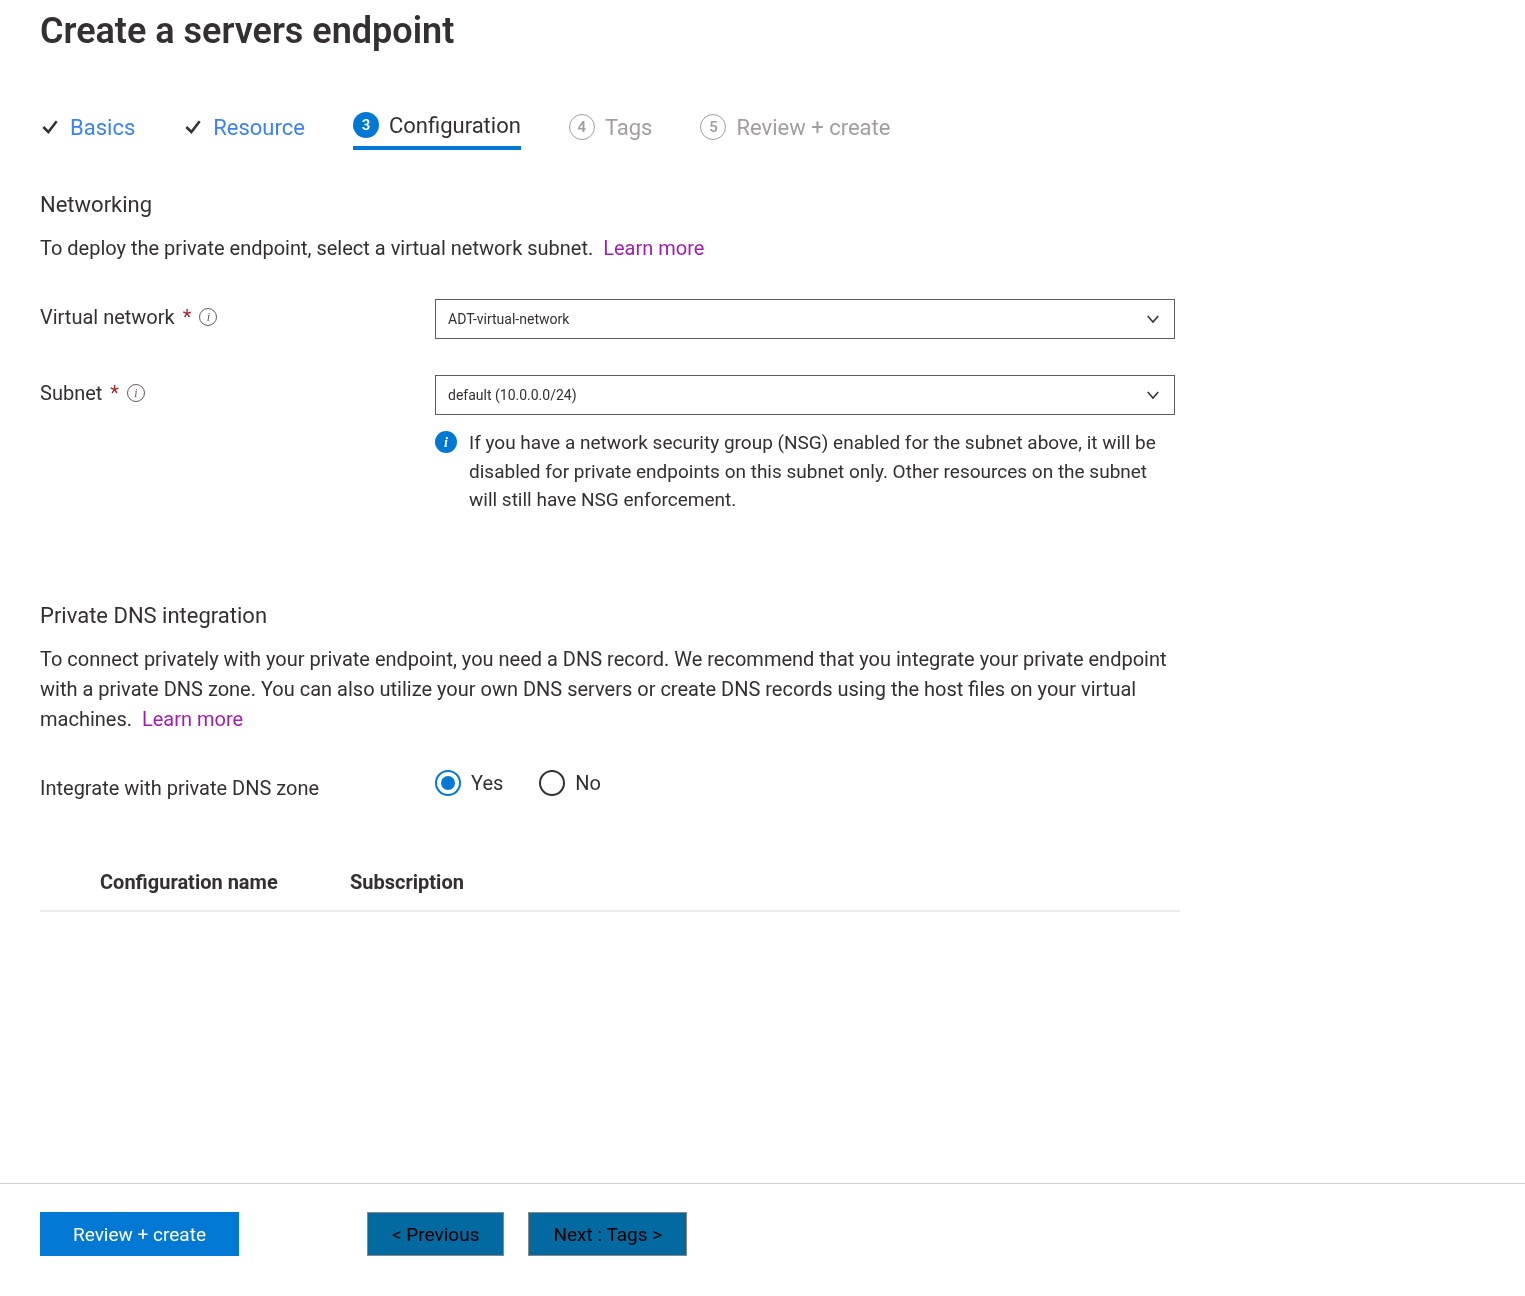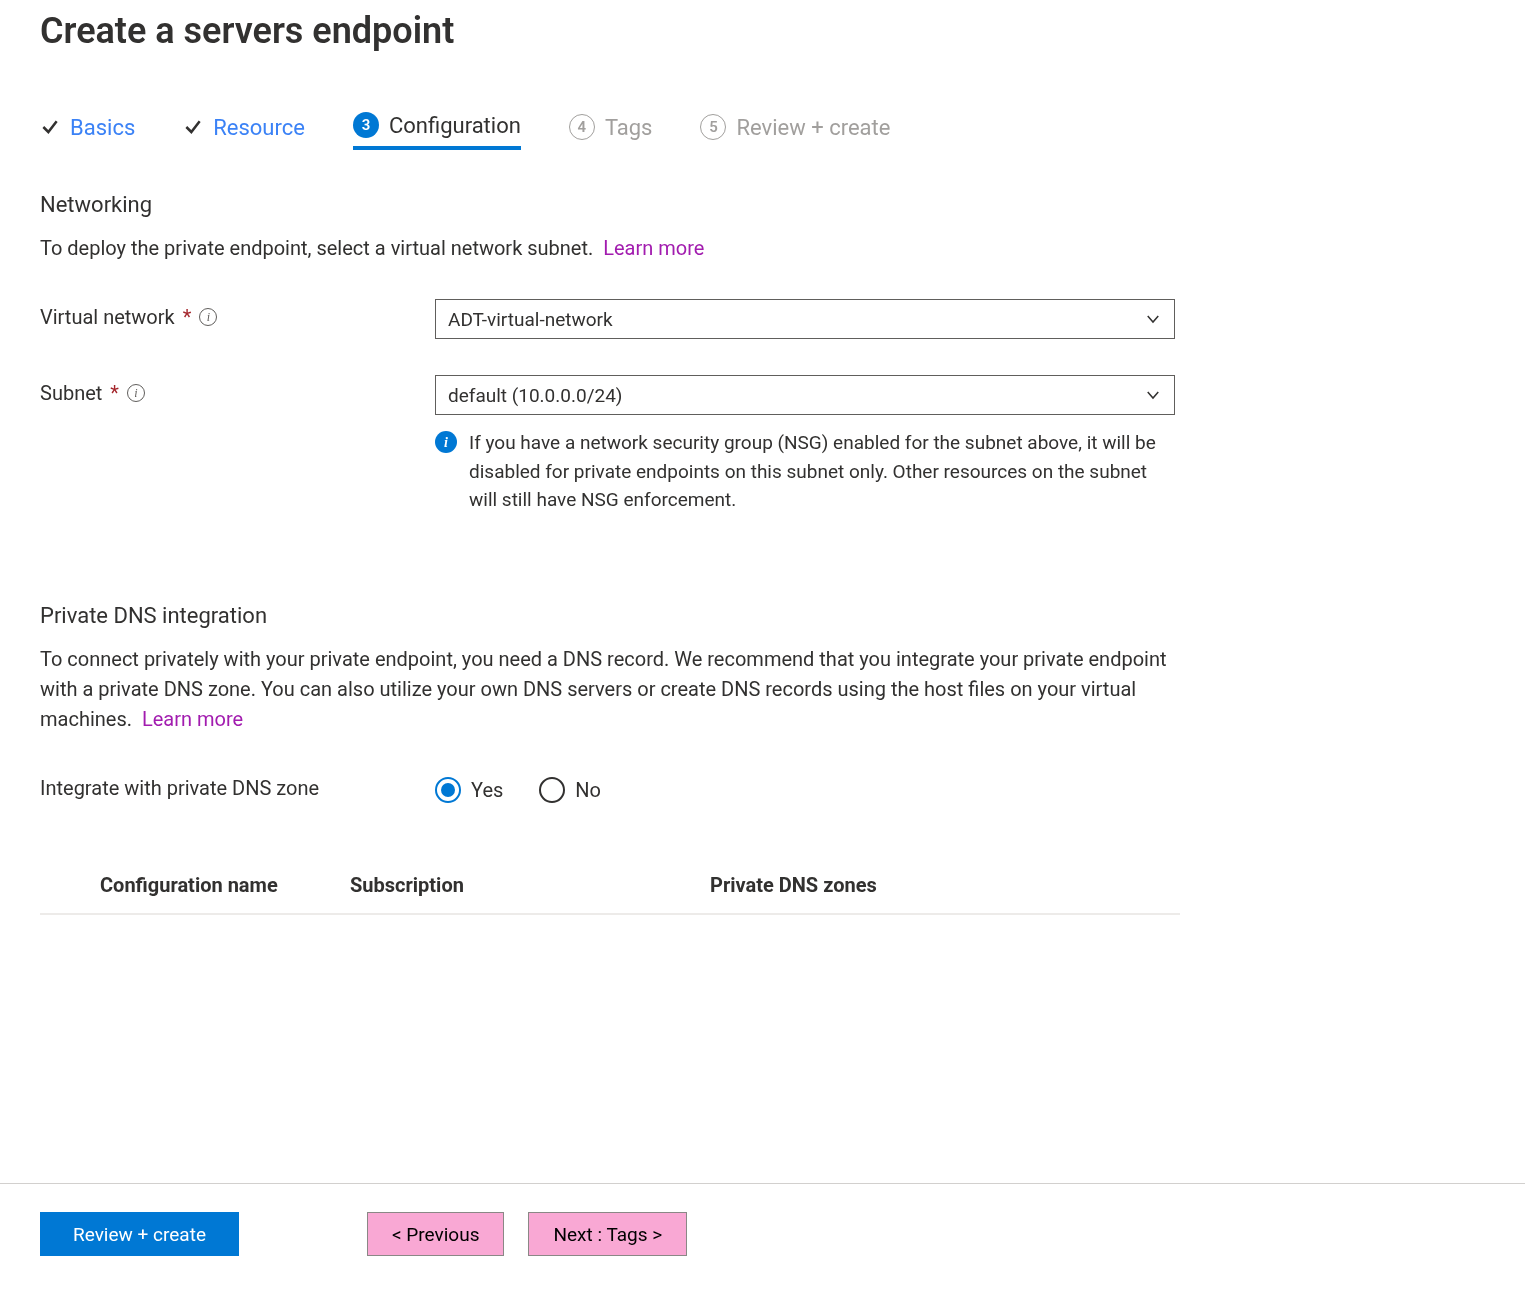--- a/index.html
+++ b/index.html
@@ -92,21 +92,21 @@
     cursor: default;
   }
   .form-input-col { flex: 1; max-width: 740px; }
 
   .select {
     display: flex; align-items: center; justify-content: space-between;
     border: 1px solid #605e5c;
     background: #fff;
     height: 40px;
     padding: 0 12px;
-    font-size: 19px;
+    font-size: 14px;
     cursor: pointer;
     width: 100%;
   }
   .select .chev { width: 18px; height: 18px; stroke: #323130; stroke-width: 2; fill: none; }
 
   .info-block {
     display: flex;
     gap: 12px;
     margin-top: 14px;
     font-size: 19px;
@@ -118,21 +118,21 @@
     flex: 0 0 22px;
     width: 22px; height: 22px; border-radius: 50%;
     background: #0078d4; color: #fff;
     display: inline-flex; align-items: center; justify-content: center;
     font-weight: 700; font-style: italic; font-family: Georgia, serif;
     font-size: 14px;
     margin-top: 2px;
   }
 
   
-  .radio-row { display: flex; gap: 36px; align-items: center; margin-top: 7px; }
+  .radio-row { display: flex; gap: 36px; align-items: center; }
   .radio-item { display: flex; align-items: center; gap: 10px; cursor: pointer; font-size: 20px; }
   .radio-outer {
     width: 26px; height: 26px; border-radius: 50%;
     border: 2px solid #323130;
     display: inline-flex; align-items: center; justify-content: center;
     background: #fff;
   }
   .radio-item.selected .radio-outer { border-color: #0078d4; }
   .radio-inner {
     width: 14px; height: 14px; border-radius: 50%;
@@ -167,21 +167,21 @@
     display: flex;
     align-items: center;
     gap: 24px;
   }
   .gap-large { width: 80px; }
   .btn {
     height: 44px;
     padding: 0 24px;
     font-size: 19px;
     border: 1px solid #8a8886;
-    background: #f9a8d4;
+    background: #0369a1;
     cursor: pointer;
     font-family: inherit;
   }
   .btn.primary {
     background: #0078d4; color: #fff; border-color: #0078d4;
     padding: 0 32px;
   }
 </style>
 </head>
 <body>
@@ -282,21 +282,20 @@
           <span>No</span>
         </div>
       </div>
     </div>
   </div>
 
   <div class="dns-table">
     <div class="dns-head">
       <div class="dns-col-name">Configuration name</div>
       <div class="dns-col-sub">Subscription</div>
-      <div class="dns-col-zone">Private DNS zones</div>
     </div>
   </div>
 
 </div>
 
 <div class="footer">
   <button class="btn primary">Review + create</button>
   <span class="gap-large"></span>
   <button class="btn">&lt; Previous</button>
   <button class="btn">Next : Tags &gt;</button>

